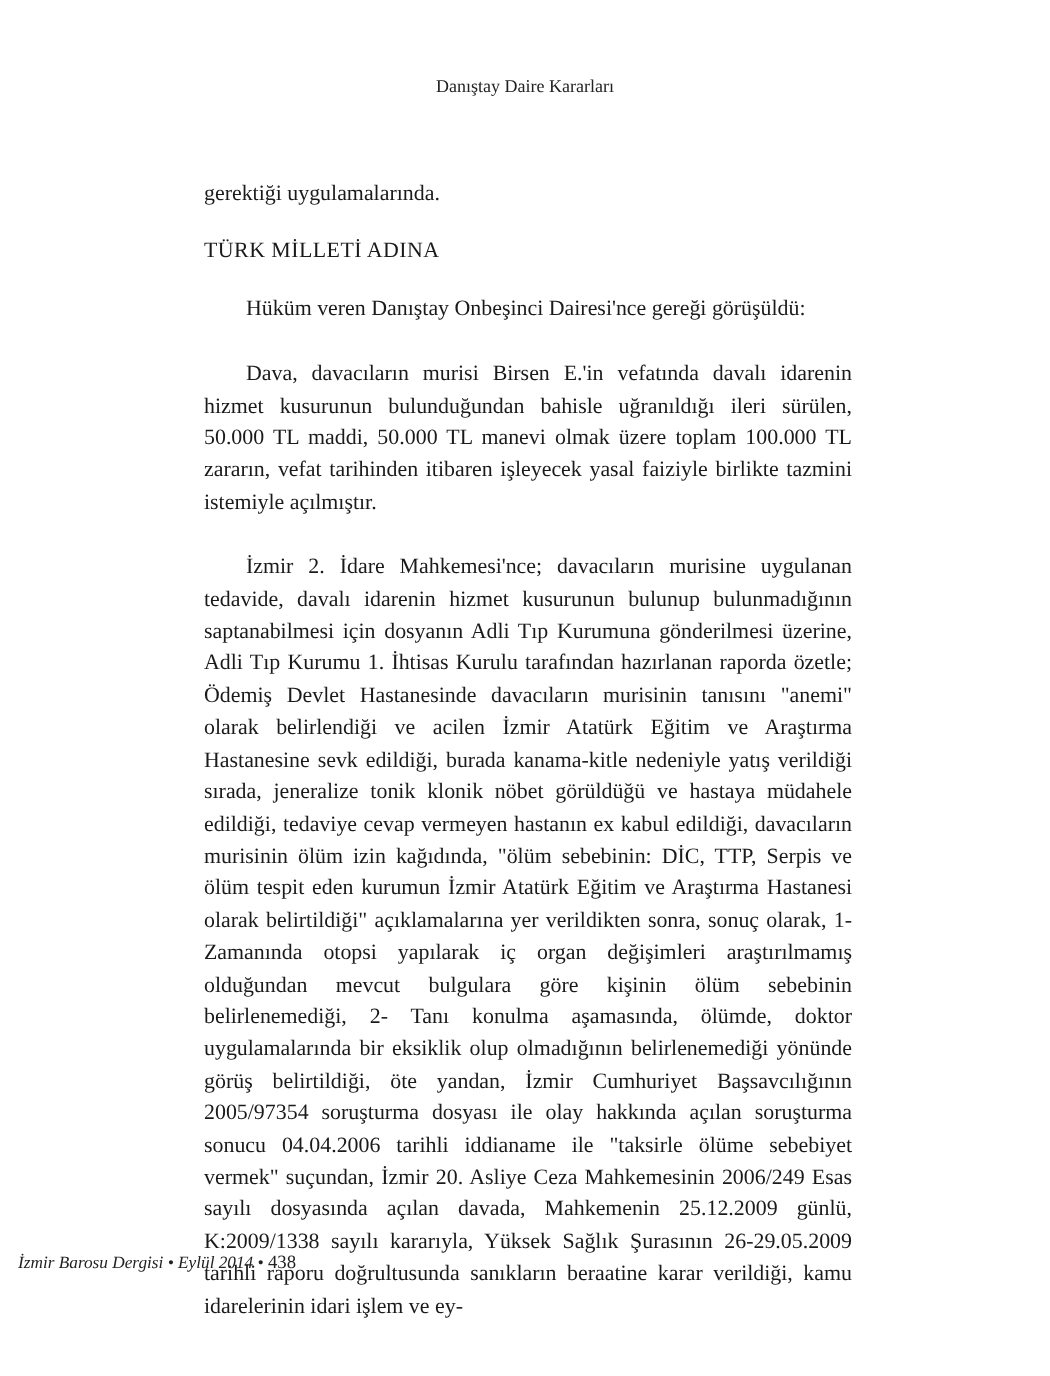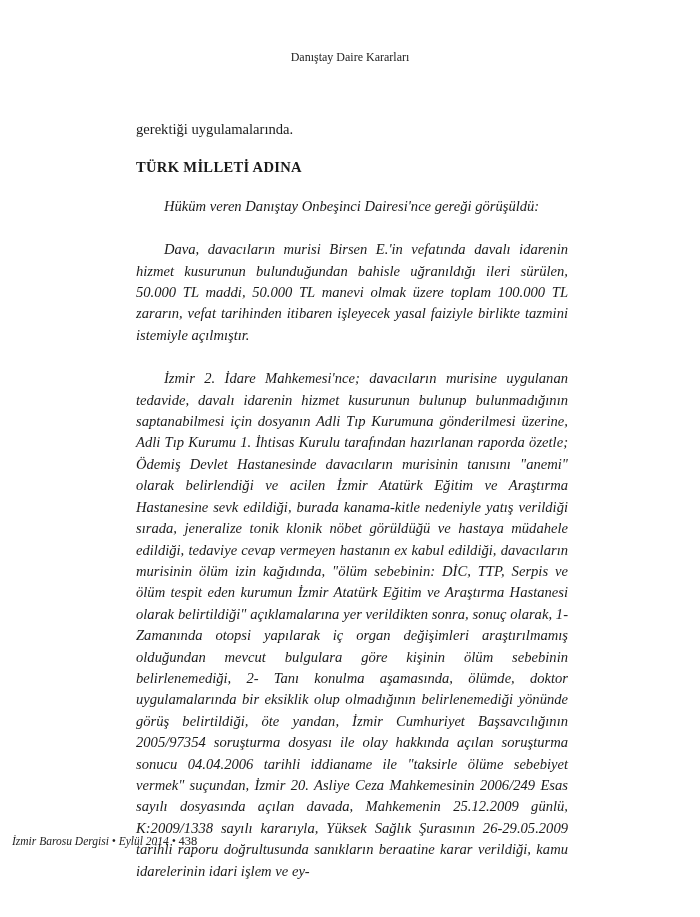--- a/index.html
+++ b/index.html
@@ -10,23 +10,23 @@
   }
   .header {
     position: absolute; top: 50px; left: 0; width: 700px; text-align: center;
     font-size: 12px; color: #222;
   }
   .content {
     position: absolute; left: 136px; top: 119px; width: 432px;
     font-size: 14.6px; line-height: 21.4px;
   }
   .content p { margin: 0; text-align: justify; }
-  .indent { text-indent: 28px; font-style: italic; }
+  .indent { text-indent: 28px; }
   .title {
-    text-align: right; font-weight: bold; font-size: 14.6px;
+    text-align: right; font-weight: normal; font-size: 14.6px;
     letter-spacing: 0.3px; margin-top: 17px !important;
   }
   .gap1 { margin-top: 17px !important; }
   .gap2 { margin-top: 22px !important; }
   .footer {
     position: absolute; top: 834px; left: 0; width: 700px; text-align: left;
     font-size: 11.5px; color: #222; padding-left: 12px;
   }
   .footer .journal { font-style: italic; }
   .footer .page { font-size: 12.5px; font-style: normal; }

